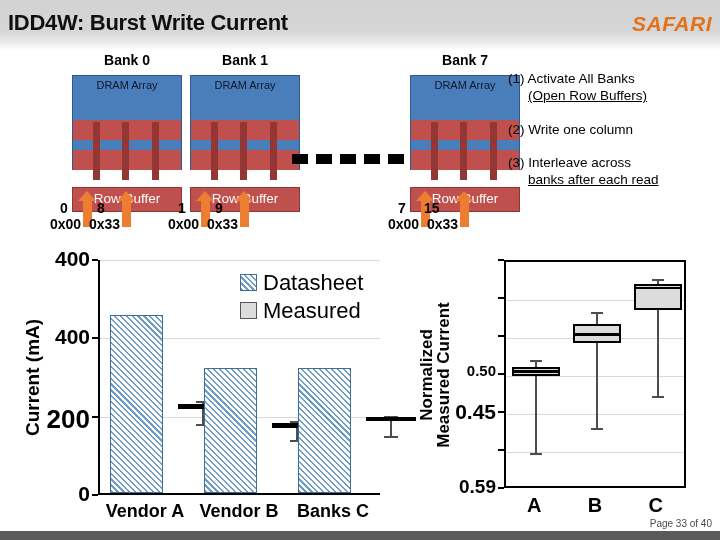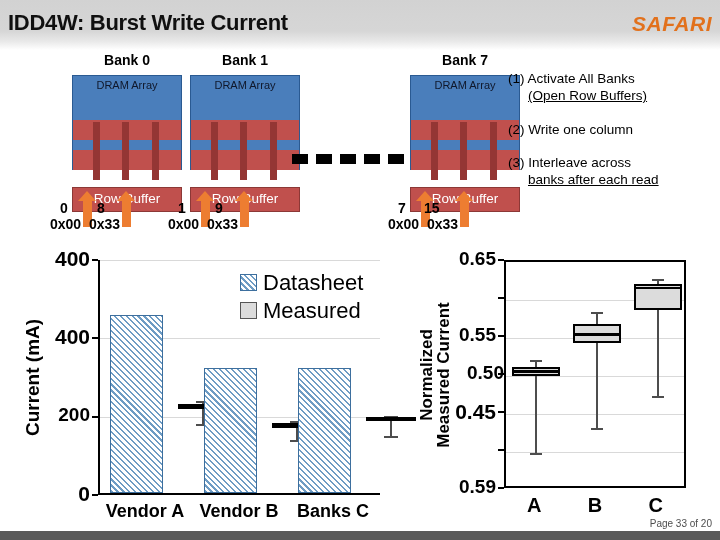--- a/index.html
+++ b/index.html
@@ -259,21 +259,21 @@
         <div class="bw-whisk" style="left: 24px; top: 156.275px; height: 19.5833px;"></div>
         <div class="bw-cap" style="left: 18px; top: 156.275px; width: 14px;"></div>
         <div class="bw-cap" style="left: 18px; top: 175.858px; width: 14px;"></div>
         <div class="bw-box open" style="top: 157.058px; height: 4px;"></div>
         <div class="bw-med" style="top: 157.625px;"></div>
       </div>
     </div>
 <div class="ytick-mark" style="left: 92px; top: 242px;"></div>
     <div class="ytick-lbl" style="left: 32px; top: 230px; width: 58px; font-size: 21px;">0</div>
     <div class="ytick-mark" style="left: 92px; top: 163.667px;"></div>
-    <div class="ytick-lbl" style="left: 32px; top: 151.667px; width: 58px; font-size: 19px;">200</div>
+    <div class="ytick-lbl" style="left: 32px; top: 151.667px; width: 58px; font-size: 26px;">200</div>
     <div class="ytick-mark" style="left: 92px; top: 85.3333px;"></div>
     <div class="ytick-lbl" style="left: 32px; top: 73.3333px; width: 58px; font-size: 21px;">400</div>
     <div class="ytick-mark" style="left: 92px; top: 7px;"></div>
     <div class="ytick-lbl" style="left: 32px; top: -5px; width: 58px; font-size: 21px;">400</div>
     <div class="xcat-lbl" style="left: 186px; top: 249px; width: 106px; font-size: 18px;">Vendor B</div>
     <div class="xcat-lbl" style="left: 92px; top: 249px; width: 106px; font-size: 18px;">Vendor A</div>
     <div class="xcat-lbl" style="left: 280px; top: 249px; width: 106px; font-size: 18px;">Banks C</div>
     <div class="legend-swatch hatch" style="left: 240px; top: 22px; width: 17px; height: 17px;"></div>
     <div class="legend-item" style="left: 263px; top: 18px; font-size: 22px;">Datasheet</div>
     <div class="legend-swatch grey" style="left: 240px; top: 50px; width: 17px; height: 17px;"></div>
@@ -312,25 +312,23 @@
         <div class="bw-box grey" style="top: 22.04px; height: 25.84px;"></div>
         <div class="bw-med" style="top: 24.84px; height: 2.5px;"></div>
       </div>
     </div>
 <div class="ytick-mark" style="left: 86px; top: 235px;"></div>
     <div class="ytick-lbl" style="left: 6px; top: 224px; width: 78px; font-size: 19px;">0.59</div>
     <div class="ytick-mark" style="left: 86px; top: 197px;"></div>
     <div class="ytick-mark" style="left: 86px; top: 159px;"></div>
     <div class="ytick-lbl" style="left: 6px; top: 148px; width: 78px; font-size: 21px;">0.45</div>
     <div class="ytick-mark" style="left: 86px; top: 121px;"></div>
-    <div class="ytick-lbl" style="left: 14px; top: 110px; width: 78px; font-size: 19px;">0.50</div>
+    <div class="ytick-lbl" style="left: 6px; top: 110px; width: 78px; font-size: 15px;">0.50</div>
     <div class="ytick-mark" style="left: 86px; top: 83px;"></div>
-    <div class="ytick-lbl" style="left: 6px; top: 72px; width: 78px; font-size: 19px;">0.55</div>
     <div class="ytick-mark" style="left: 86px; top: 45px;"></div>
     <div class="ytick-mark" style="left: 86px; top: 7px;"></div>
-    <div class="ytick-lbl" style="left: 6px; top: -4px; width: 78px; font-size: 19px;">0.65</div>
     <div class="xcat-lbl" style="left: 92px; top: 242px; width: 60.6667px; font-size: 20px;">A</div>
     <div class="xcat-lbl" style="left: 152.667px; top: 242px; width: 60.6667px; font-size: 20px;">B</div>
     <div class="xcat-lbl" style="left: 213.333px; top: 242px; width: 60.6667px; font-size: 20px;">C</div>
   </div>
 
-<div id="page-footer">Page 33 of 20</div>
+<div id="page-footer">Page 33 of 40</div>
 <div id="bottom-bar"></div>
 
 </body></html>

